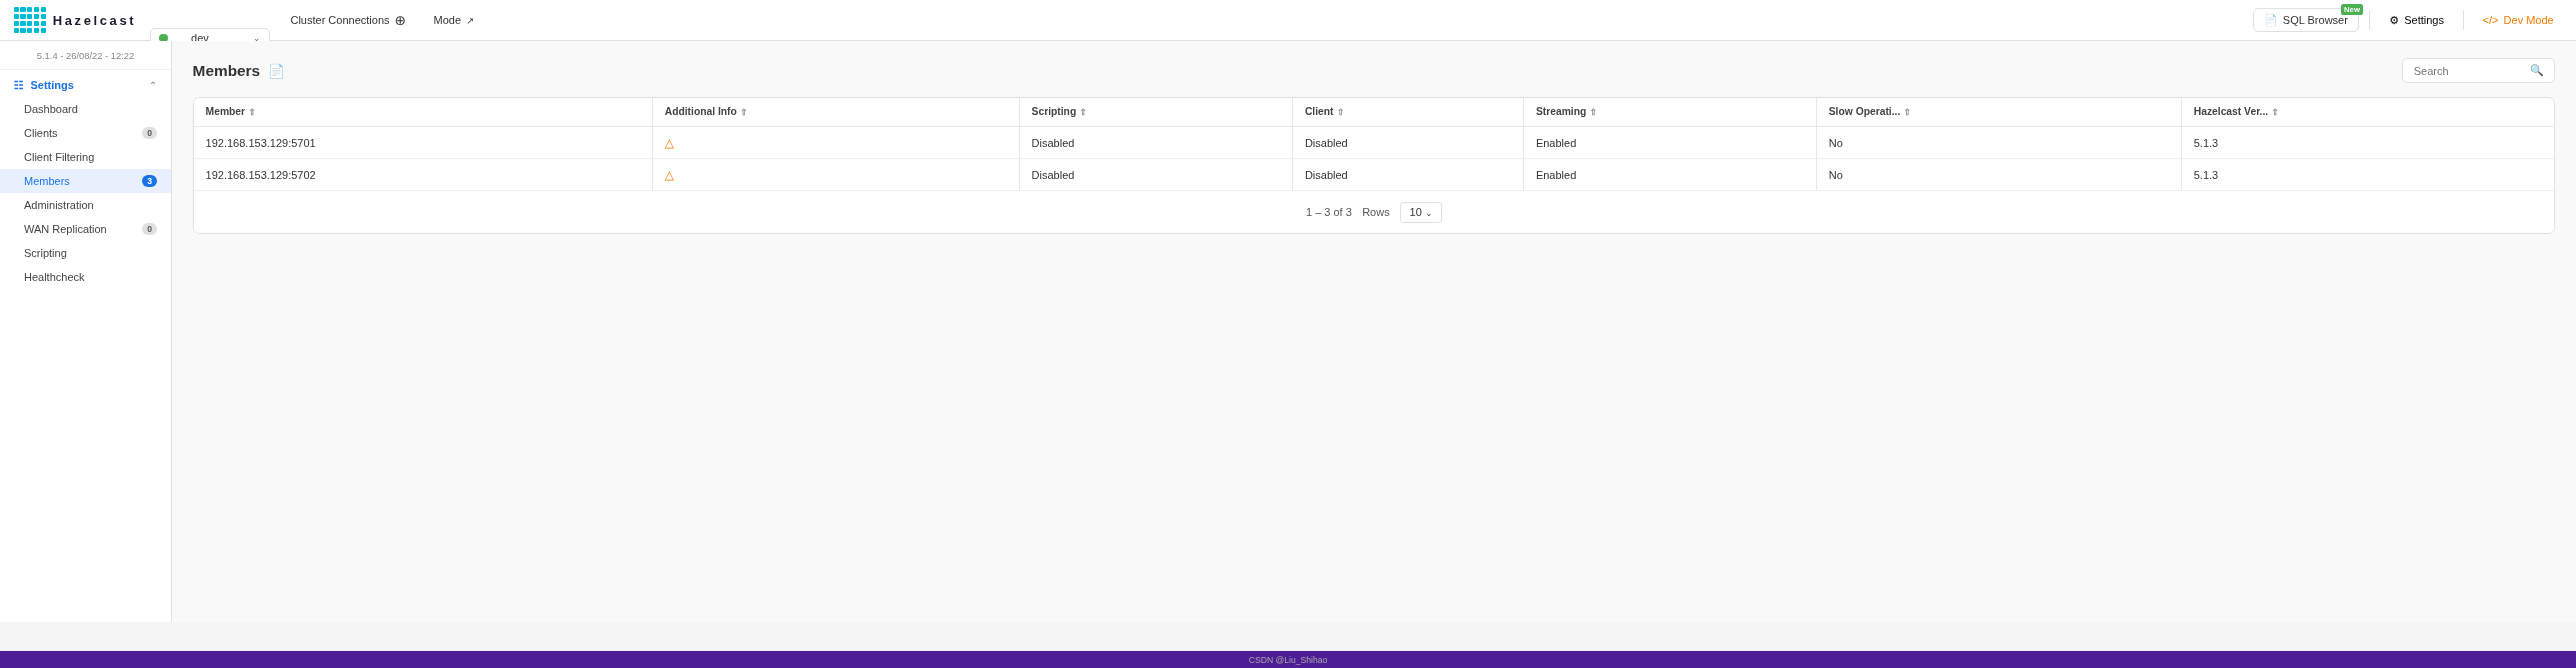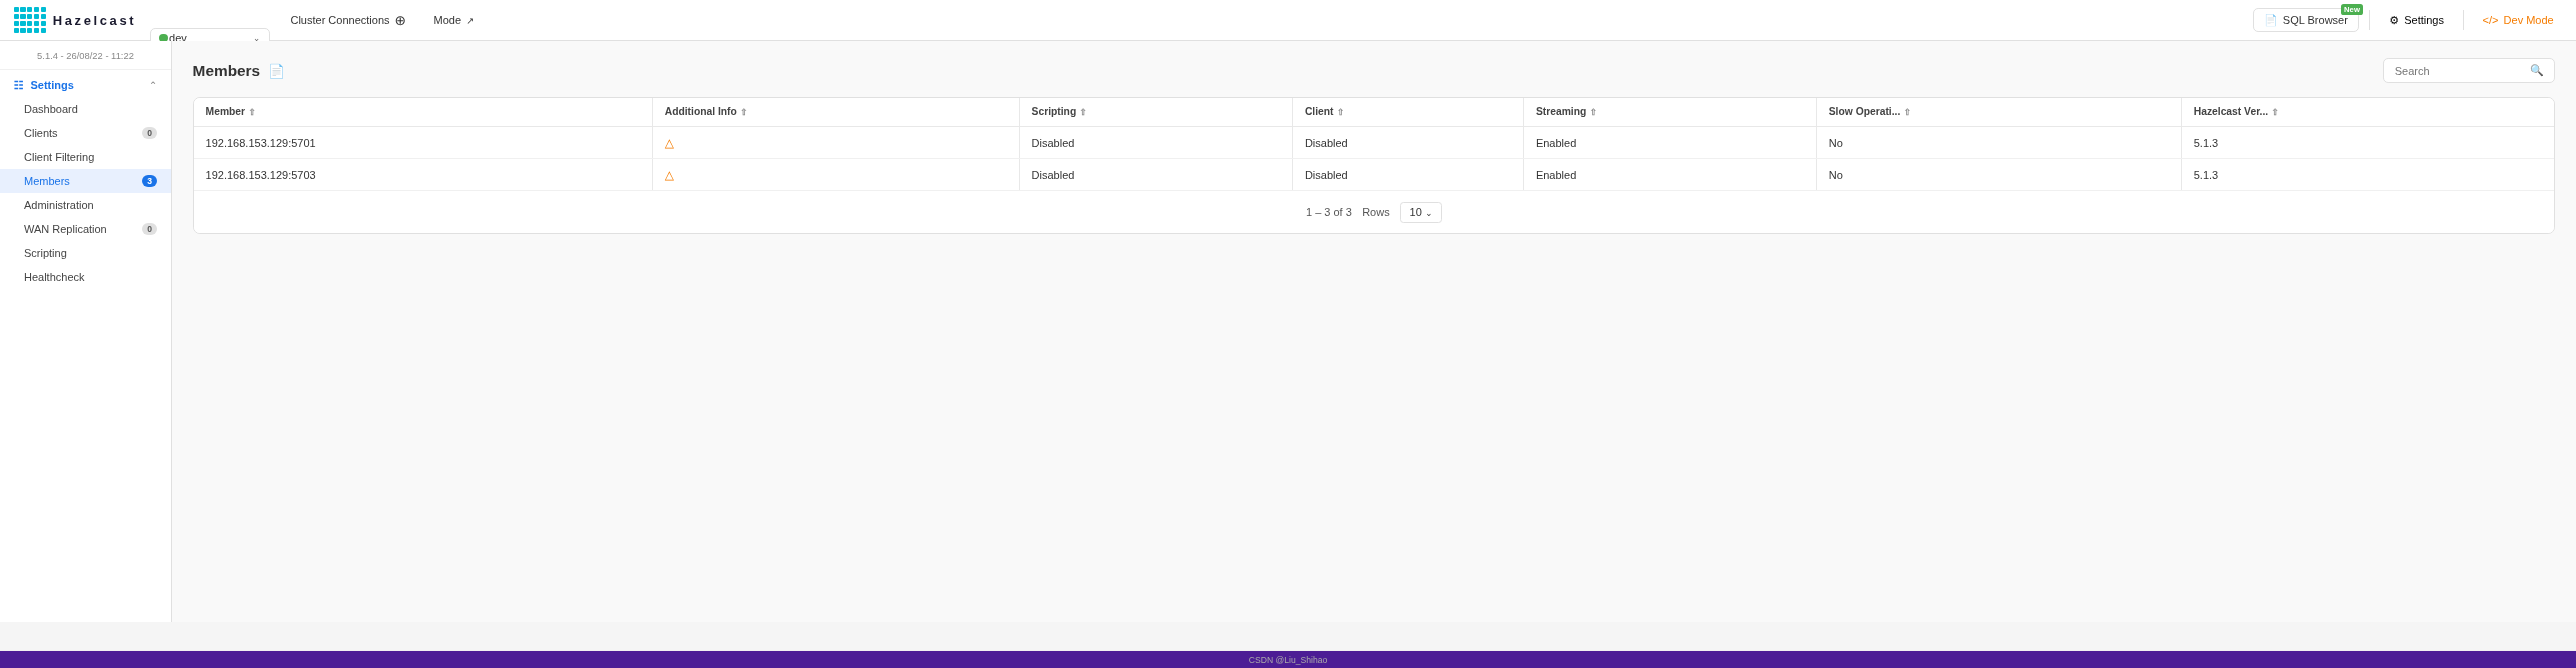--- a/index.html
+++ b/index.html
@@ -8,21 +8,21 @@
     
     .topnav {
       display: flex; align-items: center; height: 41px; background: #fff;
       border-bottom: 0.9px solid #e0e0e0; padding: 0 13.7px; gap: 13.7px; flex-shrink: 0;
     }
     .logo { display: flex; align-items: center; gap: 6.9px; }
     .logo-grid { display: grid; grid-template-columns: repeat(5,5.1px); grid-template-rows: repeat(4,5.1px); gap: 1.7px; }
     .logo-dot { width: 5.1px; height: 5.1px; border-radius: 0.9px; }
     .logo-text { font-size: 15.4px; font-weight: 700; letter-spacing: 1.7px; color: #1a1a2e; }
     .cluster-selector {
-      display: flex; align-items: center; gap: 1px; border: 0.9px solid #e0e0e0;
+      display: flex; align-items: center; gap: 23px; border: 0.9px solid #e0e0e0;
       border-radius: 5.1px; padding: 3.4px 8.6px; cursor: pointer; min-width: 120px;
       background: #fff;
       margin-top: 36px;
     }
     .cluster-dot { width: 8.6px; height: 8.6px; border-radius: 50%; background: #4caf50; }
     .cluster-name { flex: 1; font-size: 11px; }
     .chevron-down { font-size: 8.6px; color: #666; }
     .nav-btn {
       display: flex; align-items: center; gap: 5.1px; cursor: pointer;
       color: #333; font-size: 11px; padding: 3.4px 6.9px; border-radius: 3.4px;
@@ -75,21 +75,21 @@
 
     
     .main { flex: 1; overflow: auto; padding: 17px 20.6px; background: #f9f9f9; }
     .members-header {
       display: flex; align-items: center; justify-content: space-between; margin-bottom: 13.7px;
     }
     .members-title { display: flex; align-items: center; gap: 8.6px; font-size: 15.4px; font-weight: 600; }
     .members-icon { font-size: 13.7px; color: #555; }
     .search-box {
       display: flex; align-items: center; gap: 17px; border: 0.9px solid #e0e0e0;
-      border-radius: 5.1px; padding: 5.1px 10.3px; background: #fff; width: 172px;
+      border-radius: 5.1px; padding: 5.1px 10.3px; background: #fff; width: 153px;
     }
     .search-input { border: none; outline: none; font-size: 11px; width: 100%; background: transparent; color: #999; }
     .search-icon { color: #aaa; font-size: 11px; }
 
     
     .table-container {
       background: #fff; border: 0.9px solid #e0e0e0; border-radius: 6.9px; overflow: hidden;
     }
     table { width: 100%; border-collapse: collapse; }
     thead tr { border-bottom: 0.9px solid #e8e8e8; }
@@ -188,21 +188,21 @@
     <button class="devmode-btn">
       <span style="color:#f57c00;">&lt;/&gt;</span>
       <span>Dev Mode</span>
     </button>
   </div>
 </nav>
 
 <div class="layout">
 
   <aside class="sidebar">
-    <div class="sidebar-version">5.1.4 - 26/08/22 - 11:22</div>
+    <div class="sidebar-version">5.1.4 - 26/08/22 - 12:22</div>
 
     <div class="sidebar-section">
       <div class="sidebar-section-title">
         <span>☷</span>
         <span>Settings</span>
       </div>
       <span style="color:#888;font-size:10.3px;">⌃</span>
     </div>
 
     <div class="sidebar-item">
@@ -301,21 +301,21 @@
       <td class="col-divider">
         <span class="warn-icon">△</span>
       </td>
       <td class="col-divider">Disabled</td>
       <td class="col-divider">Disabled</td>
       <td class="col-divider">Enabled</td>
       <td class="col-divider">No</td>
       <td>5.1.3</td>
     </tr>
             <tr>
-      <td class="col-divider">192.168.153.129:5703</td>
+      <td class="col-divider">192.168.153.129:5702</td>
       <td class="col-divider">
         <span class="warn-icon">△</span>
       </td>
       <td class="col-divider">Disabled</td>
       <td class="col-divider">Disabled</td>
       <td class="col-divider">Enabled</td>
       <td class="col-divider">No</td>
       <td>5.1.3</td>
     </tr>
           </tbody>

